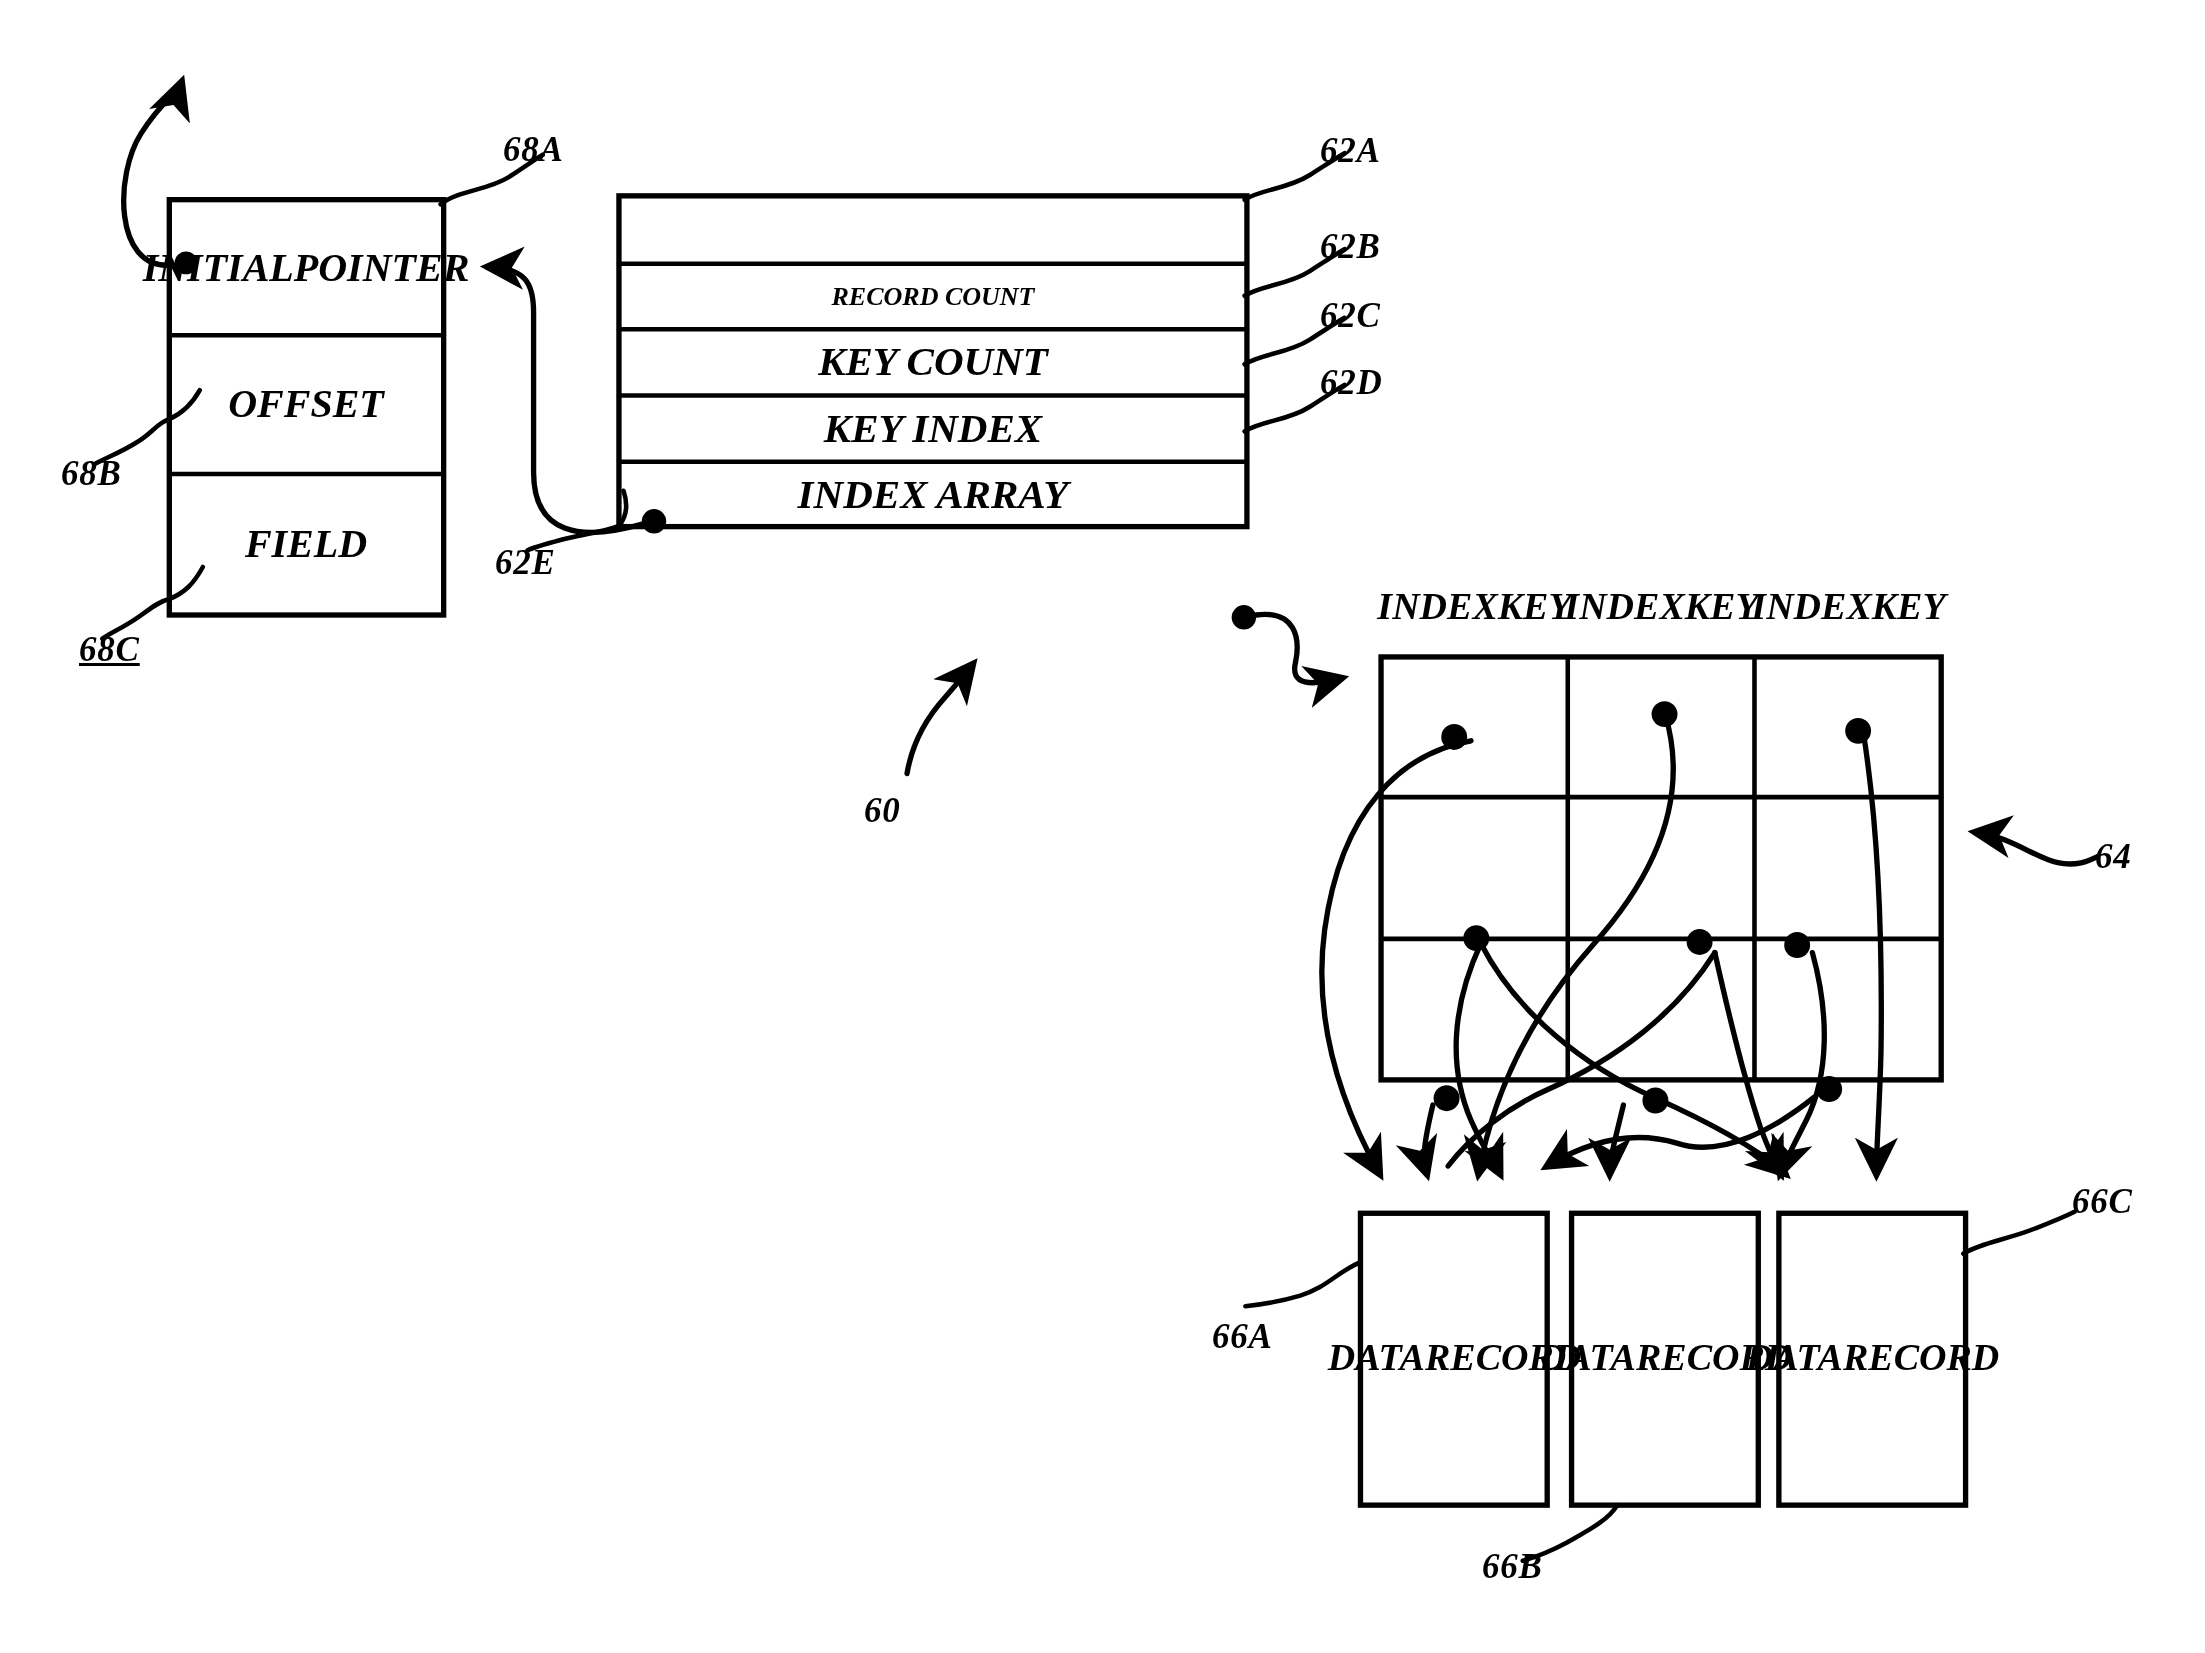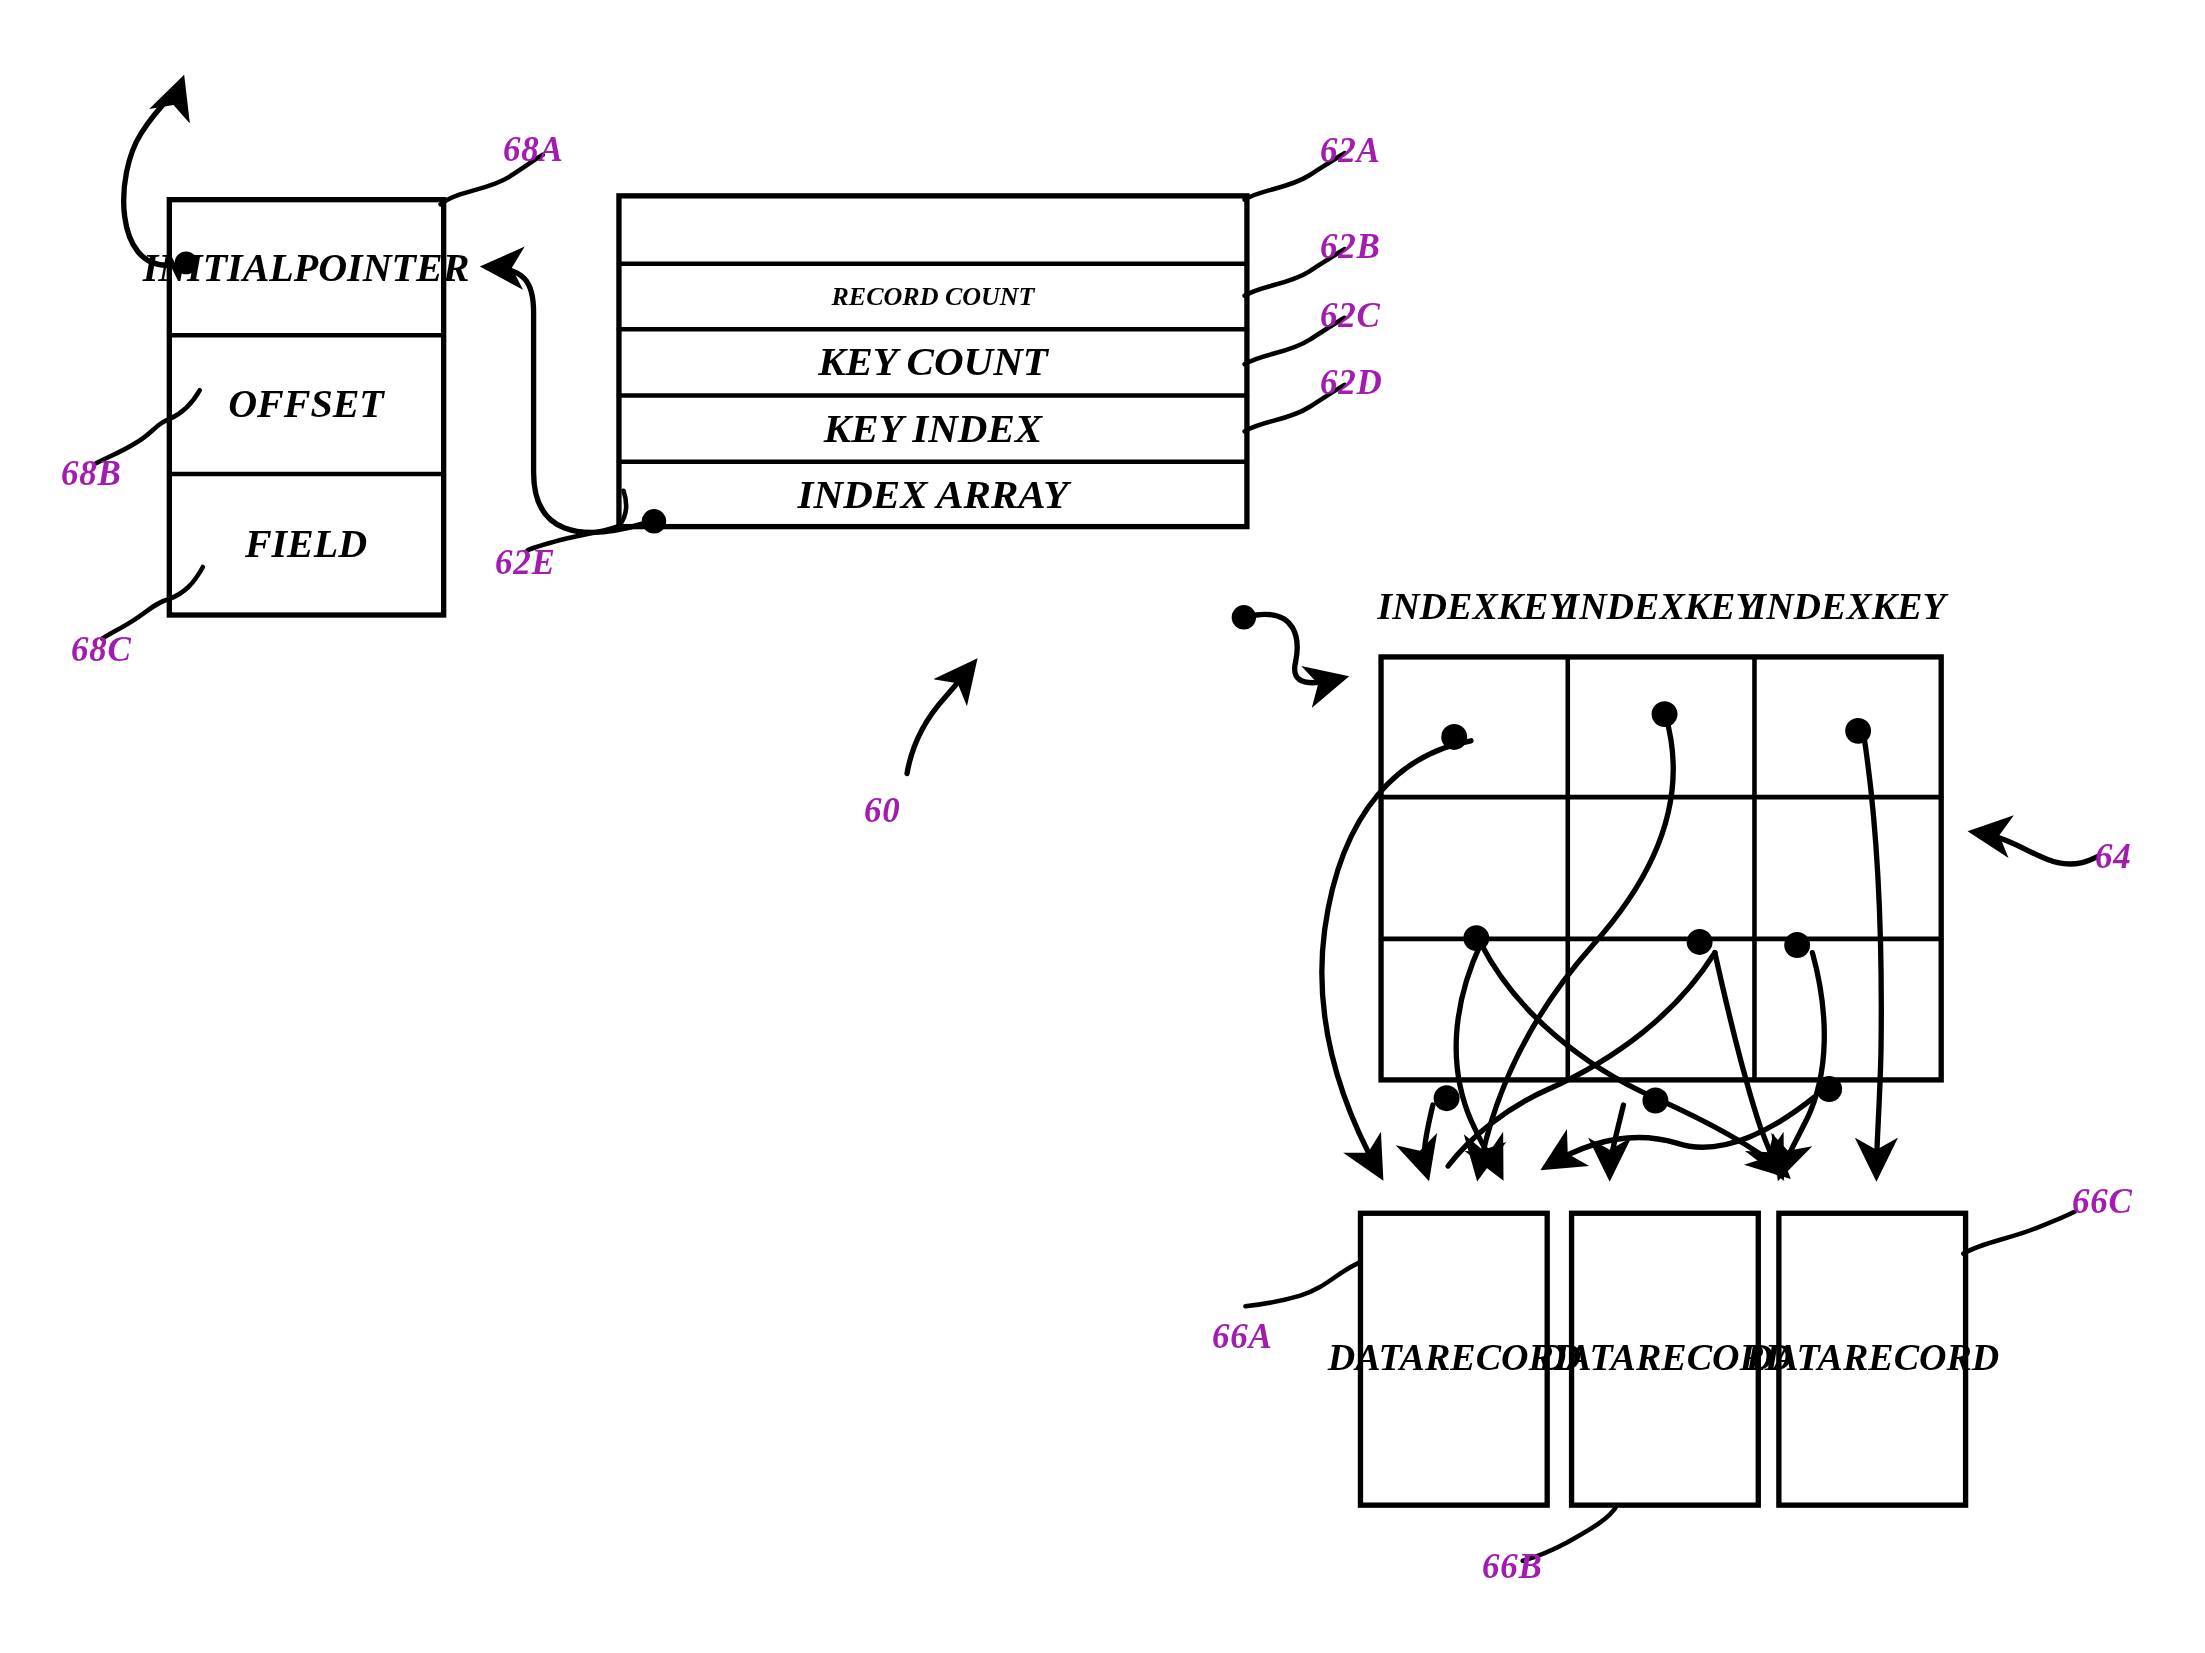--- a/index.html
+++ b/index.html
@@ -1,21 +1,21 @@
 <!DOCTYPE html>
 <html style="font-size:12.2px"><head>
 <meta charset="utf-8">
 <title>Patent Diagram</title>
 <style>
   html,body{margin:0;padding:0;background:#ffffff;}
   body{width:2205px;height:1653px;position:relative;overflow:hidden;
        font-family:"Liberation Serif","DejaVu Serif",serif;}
   #sheet{position:absolute;inset:0;width:2205px;height:1653px;background:#fff;}
   svg#art{position:absolute;left:0;top:0;width:2205px;height:1653px;}
-  .refnum{position:absolute;font-style:italic;font-weight:bold;color:#a21caf;
+  .refnum{position:absolute;font-style:italic;font-weight:bold;color:#000000;
           font-size:35px;letter-spacing:0.8px;}
   .cellTxt{position:absolute;display:flex;align-items:center;justify-content:center;
            font-style:italic;font-weight:bold;color:#000;text-align:center;
            line-height:1.12;}
 </style>
 </head>
 <body>
 
 <div id="sheet">
 
@@ -168,21 +168,21 @@
       <span style="display:block">DATA</span>
       <span style="display:block">RECORD</span>
     </div>
 <div class="cellTxt" style="left:1779px;top:1296px;width:187px;height:122px;font-size:38px;">
       <span style="display:block">DATA</span>
       <span style="display:block">RECORD</span>
     </div>
 
 <div class="refnum" style="left:503px;top:130px;">68A</div>
 <div class="refnum" style="left:61px;top:454px;">68B</div>
-<div class="refnum" style="left:71px;top:630px;">68C</div>
+<div class="refnum" style="left:79px;top:630px;text-decoration:underline;">68C</div>
 
 <div class="refnum" style="left:1320px;top:131px;">62A</div>
 <div class="refnum" style="left:1320px;top:227px;">62B</div>
 <div class="refnum" style="left:1320px;top:296px;">62C</div>
 <div class="refnum" style="left:1320px;top:363px;">62D</div>
 <div class="refnum" style="left:495px;top:543px;">62E</div>
 
 <div class="refnum" style="left:864px;top:791px;">60</div>
 <div class="refnum" style="left:2095px;top:837px;text-align:center;">64</div>
 

